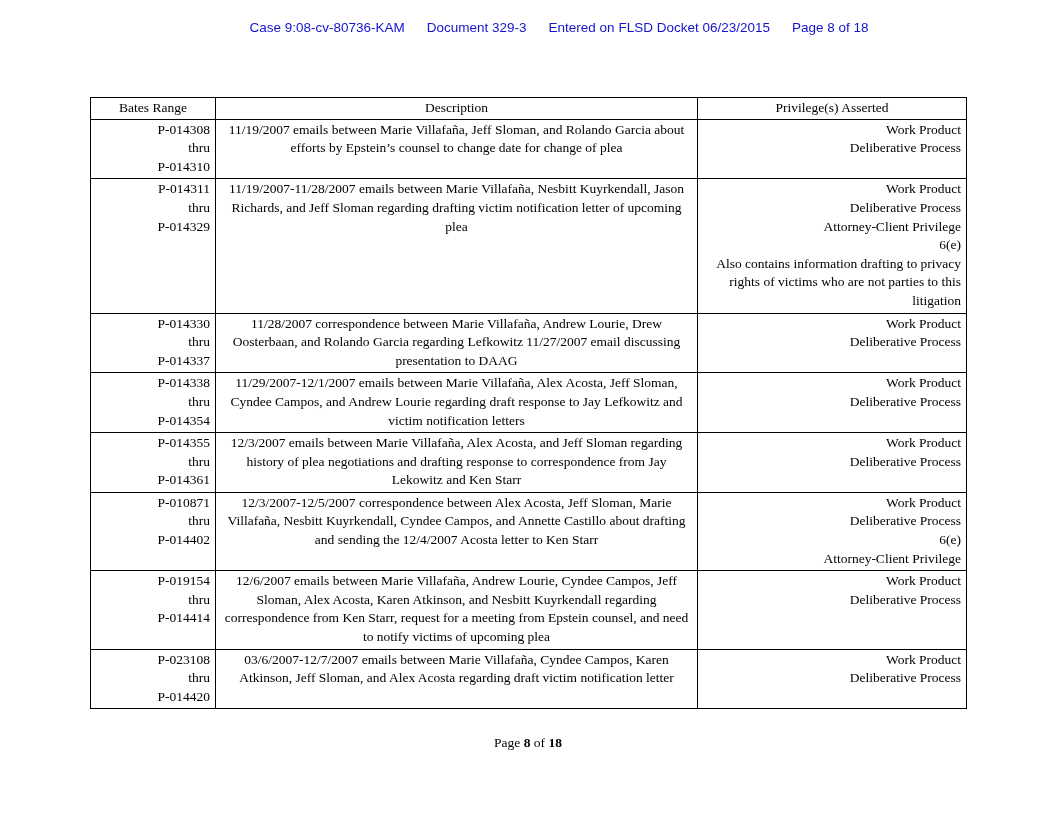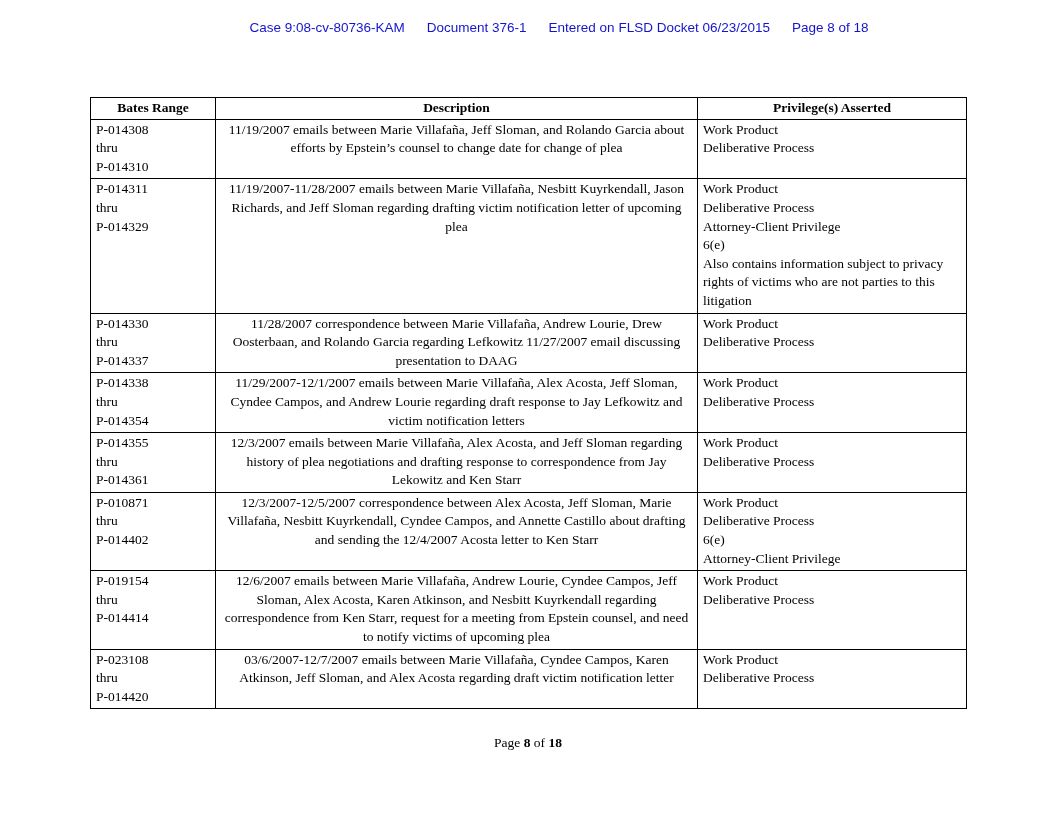--- a/index.html
+++ b/index.html
@@ -43,41 +43,41 @@
   }
   table.privlog th,
   table.privlog td {
     border: 1px solid #000000;
     vertical-align: top;
     text-align: center;
     padding: 1px 5px 2px 5px;
     overflow-wrap: break-word;
   }
   table.privlog th {
-    font-weight: bold;
+    font-weight: normal;
     padding-top: 1px;
     padding-bottom: 1px;
   }
-  .bates-line, .priv-line { text-align: left; }
+  .bates-line, .priv-line { text-align: right; }
   .footer {
     position: absolute;
     top: 735px;
     left: 0;
     width: 100%;
     text-align: center;
     font-size: 13.5px;
   }
   .footer .bold { font-weight: bold; }
 </style>
 </head>
 <body>
 
 <div class="stamp">
   <span>Case 9:08-cv-80736-KAM</span>
-  <span>Document 376-1</span>
+  <span>Document 329-3</span>
   <span>Entered on FLSD Docket 06/23/2015</span>
   <span>Page 8 of 18</span>
 </div>
 
 <div class="table-wrap">
   <table class="privlog">
     <colgroup>
       <col style="width:125px">
       <col style="width:482px">
       <col style="width:269px">
@@ -109,21 +109,21 @@
           <div class="bates-line">P-014311</div>
           <div class="bates-line">thru</div>
           <div class="bates-line">P-014329</div>
         </td>
         <td>11/19/2007-11/28/2007 emails between Marie Villafaña, Nesbitt Kuyrkendall, Jason Richards, and Jeff Sloman regarding drafting victim notification letter of upcoming plea</td>
         <td>
           <div class="priv-line">Work Product</div>
           <div class="priv-line">Deliberative Process</div>
           <div class="priv-line">Attorney-Client Privilege</div>
           <div class="priv-line">6(e)</div>
-          <div class="priv-line">Also contains information subject to privacy rights of victims who are not parties to this litigation</div>
+          <div class="priv-line">Also contains information drafting to privacy rights of victims who are not parties to this litigation</div>
         </td>
       </tr>
 
       <tr>
         <td>
           <div class="bates-line">P-014330</div>
           <div class="bates-line">thru</div>
           <div class="bates-line">P-014337</div>
         </td>
         <td>11/28/2007 correspondence between Marie Villafaña, Andrew Lourie, Drew Oosterbaan, and Rolando Garcia regarding Lefkowitz 11/27/2007 email discussing presentation to DAAG</td>

